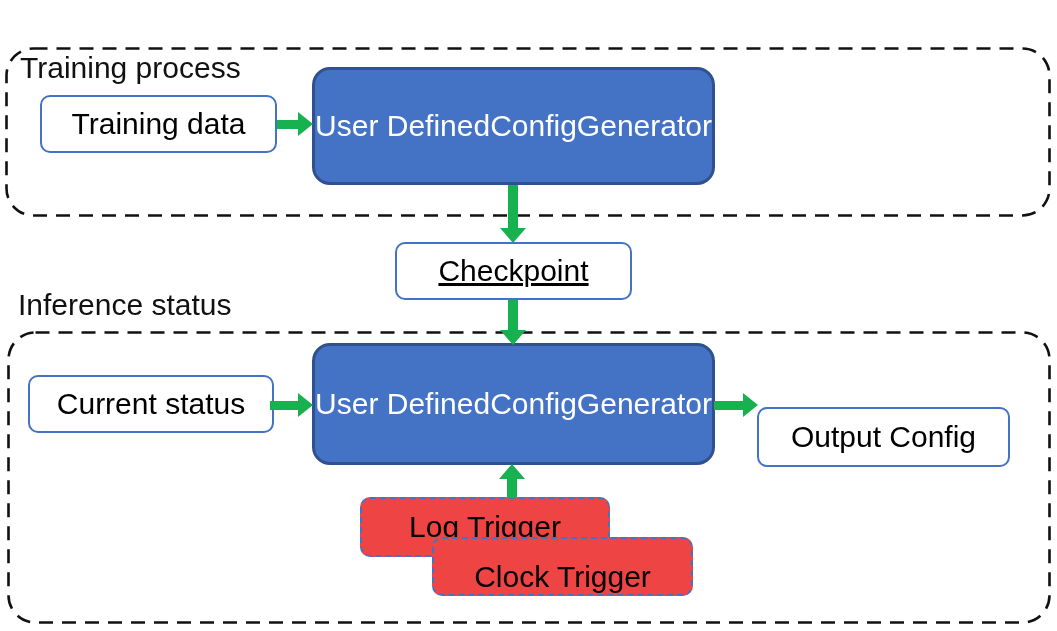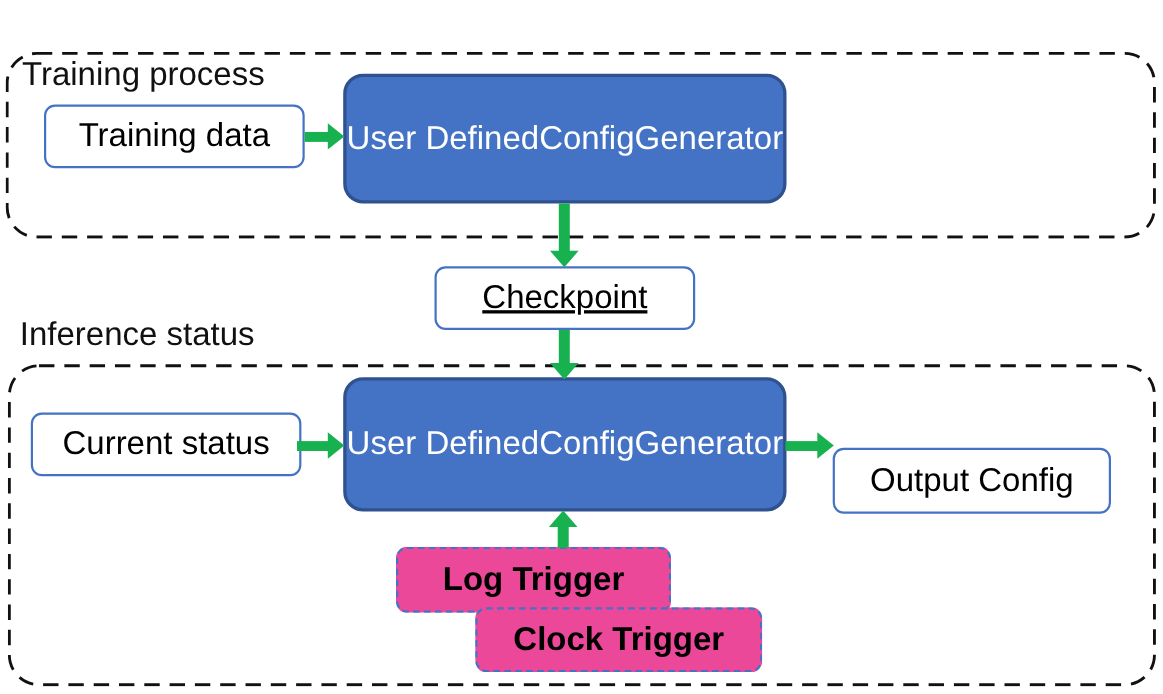--- a/index.html
+++ b/index.html
@@ -44,30 +44,29 @@
     align-items: center;
     justify-content: center;
     font-size: 30px;
     line-height: 40px;
     text-align: center;
     box-sizing: border-box;
     z-index: 4;
   }
   .trigger-box {
     position: absolute;
-    background: #ec4899;
+    background: #ef4444;
     border: 2px dashed #4472C4;
     border-radius: 10px;
     display: flex;
     align-items: center;
     justify-content: center;
     font-size: 30px;
     white-space: nowrap;
     box-sizing: border-box;
-    font-weight: bold;
   }
   .arrow { position: absolute; z-index: 6; }
   .arrow .shaft { position: absolute; background: #17B150; }
   .arrow .head { position: absolute; width: 0; height: 0; }
   
   .arrow-right { height: 24px; }
   .arrow-right .shaft { left: 0; top: 8px; height: 9px; right: 13px; }
   .arrow-right .head {
     right: 0; top: 0;
     border-top: 12px solid transparent;
@@ -133,21 +132,21 @@
   </div>
 
   <div class="white-box" style="left:757px; top:375px; width:253px; height:60px;margin-top:32px;">
     <span>Output Config</span>
   </div>
 
   <div class="trigger-box" style="left:360px; top:497px; width:250px; height:60px; z-index:2;">
     <span>Log Trigger</span>
   </div>
 
-  <div class="trigger-box" style="left:432px; top:552px; width:261px; height:59px; z-index:3;">
+  <div class="trigger-box" style="left:432px; top:537px; width:261px; height:59px; z-index:3;align-items:flex-end;">
     <span>Clock Trigger</span>
   </div>
 
   <div class="arrow arrow-right" style="left:277px; top:112px; width:36px;">
     <div class="shaft"></div>
     <div class="head"></div>
   </div>
 
   <div class="arrow arrow-down" style="left:500px; top:185px; height:58px;">
     <div class="shaft"></div>

